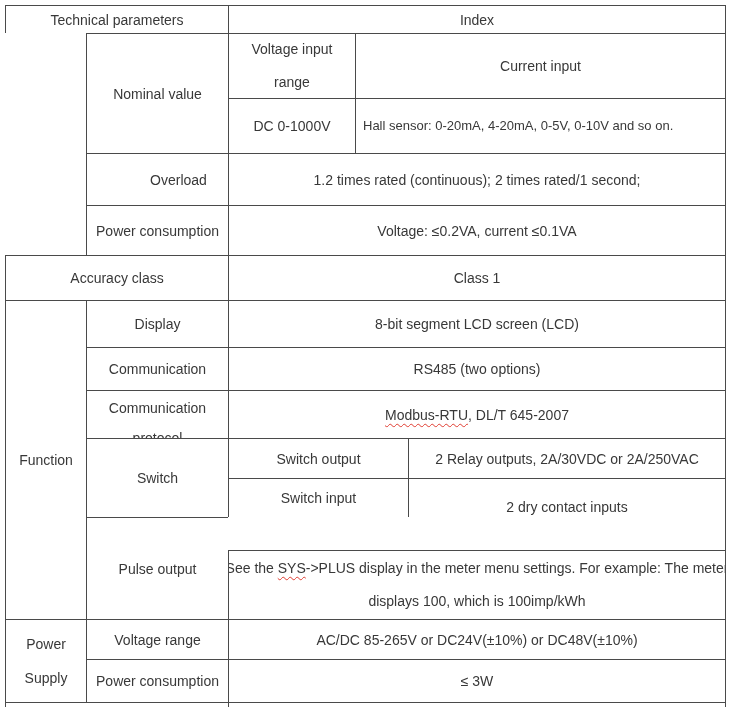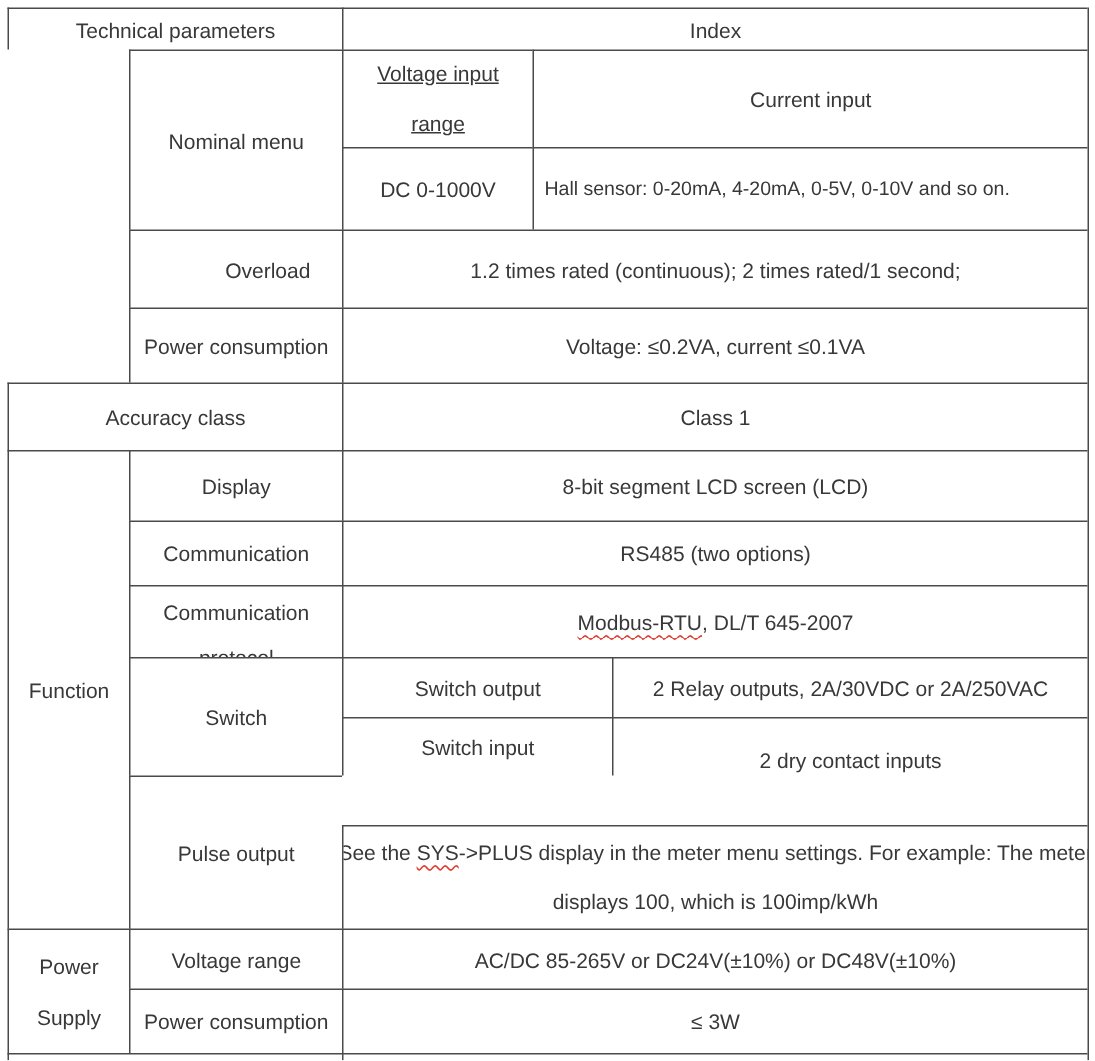--- a/index.html
+++ b/index.html
@@ -56,24 +56,24 @@
 
     <div class="c" style="grid-column:1/3;grid-row:1;">
         <span>Technical parameters</span>
       </div>
     <div class="c" style="grid-column:3/6;grid-row:1;">
         <span>Index</span>
       </div>
 
 
     <div class="c" style="grid-column:2;grid-row:2/4;">
-        <span>Nominal menu</span>
+        <span>Nominal value</span>
       </div>
 
-    <div class="c wrap2" style="grid-column:3;grid-row:2;text-decoration:underline;">
+    <div class="c wrap2" style="grid-column:3;grid-row:2;">
         <span>Voltage input range</span>
       </div>
     <div class="c" style="grid-column:4/6;grid-row:2;">
         <span>Current input</span>
       </div>
 
     <div class="c" style="grid-column:3;grid-row:3;">
         <span>DC 0-1000V</span>
       </div>
     <div class="c left" style="grid-column:4/6;grid-row:3;font-size:13px;">

